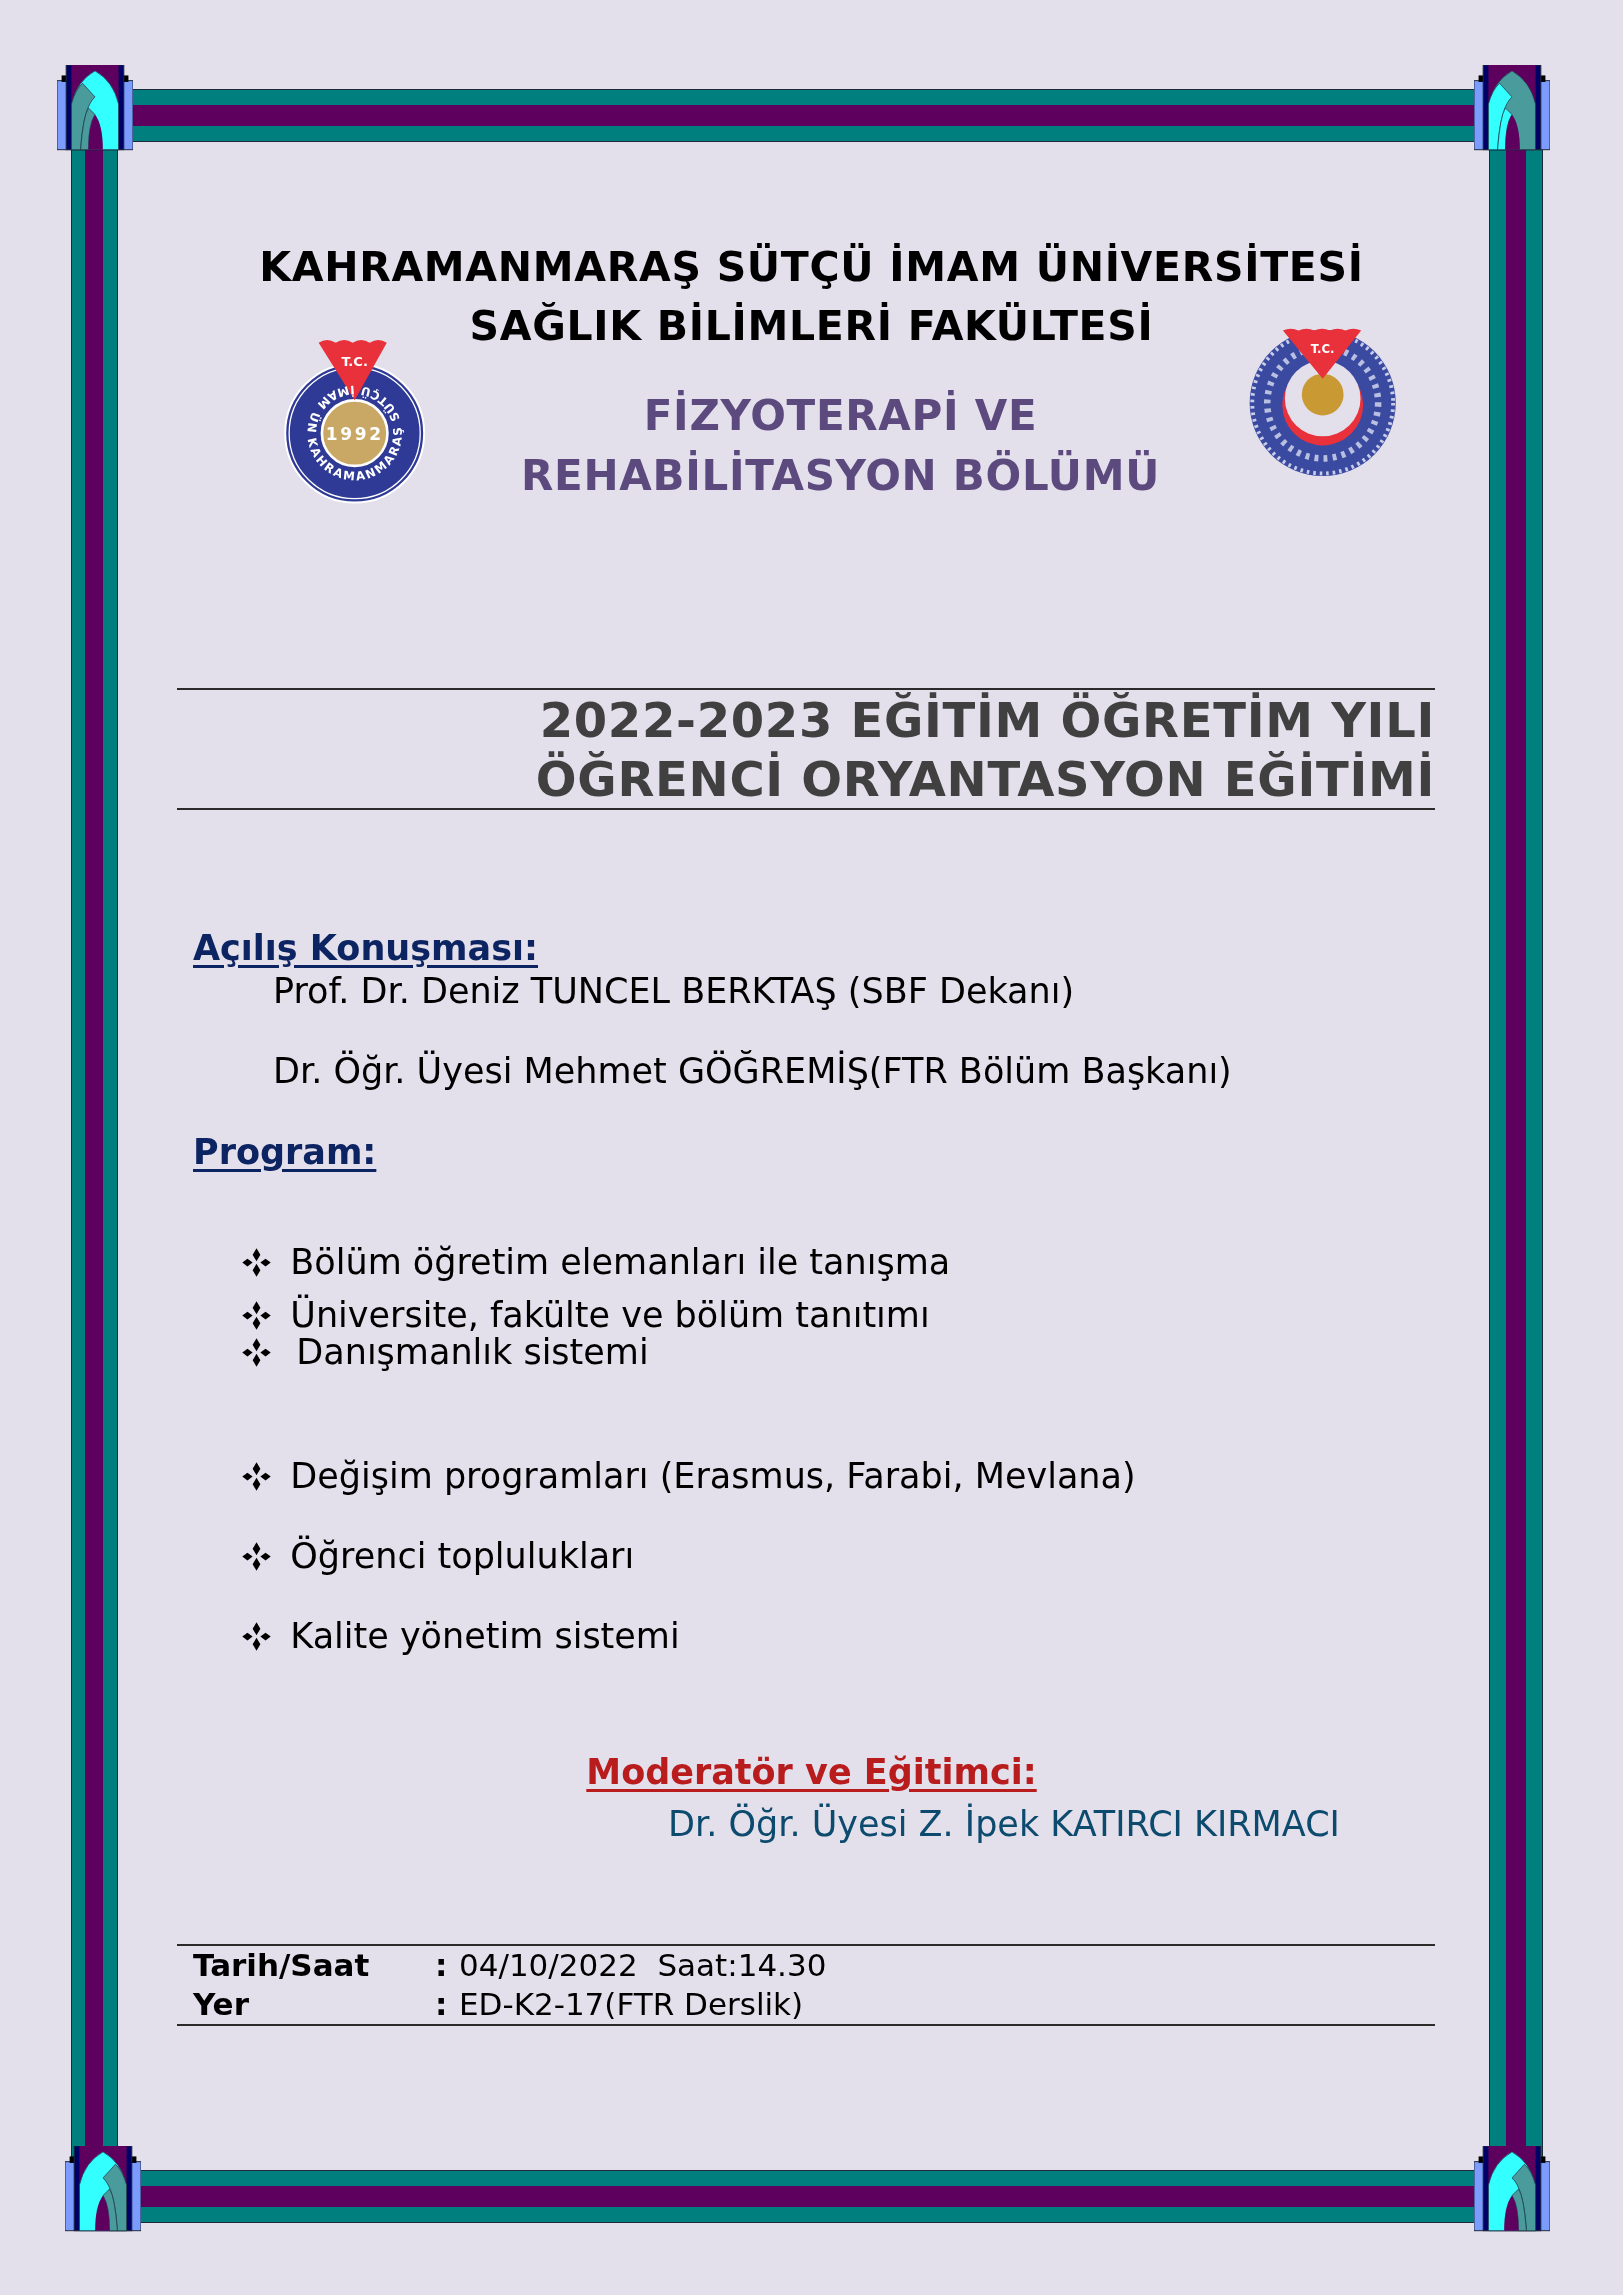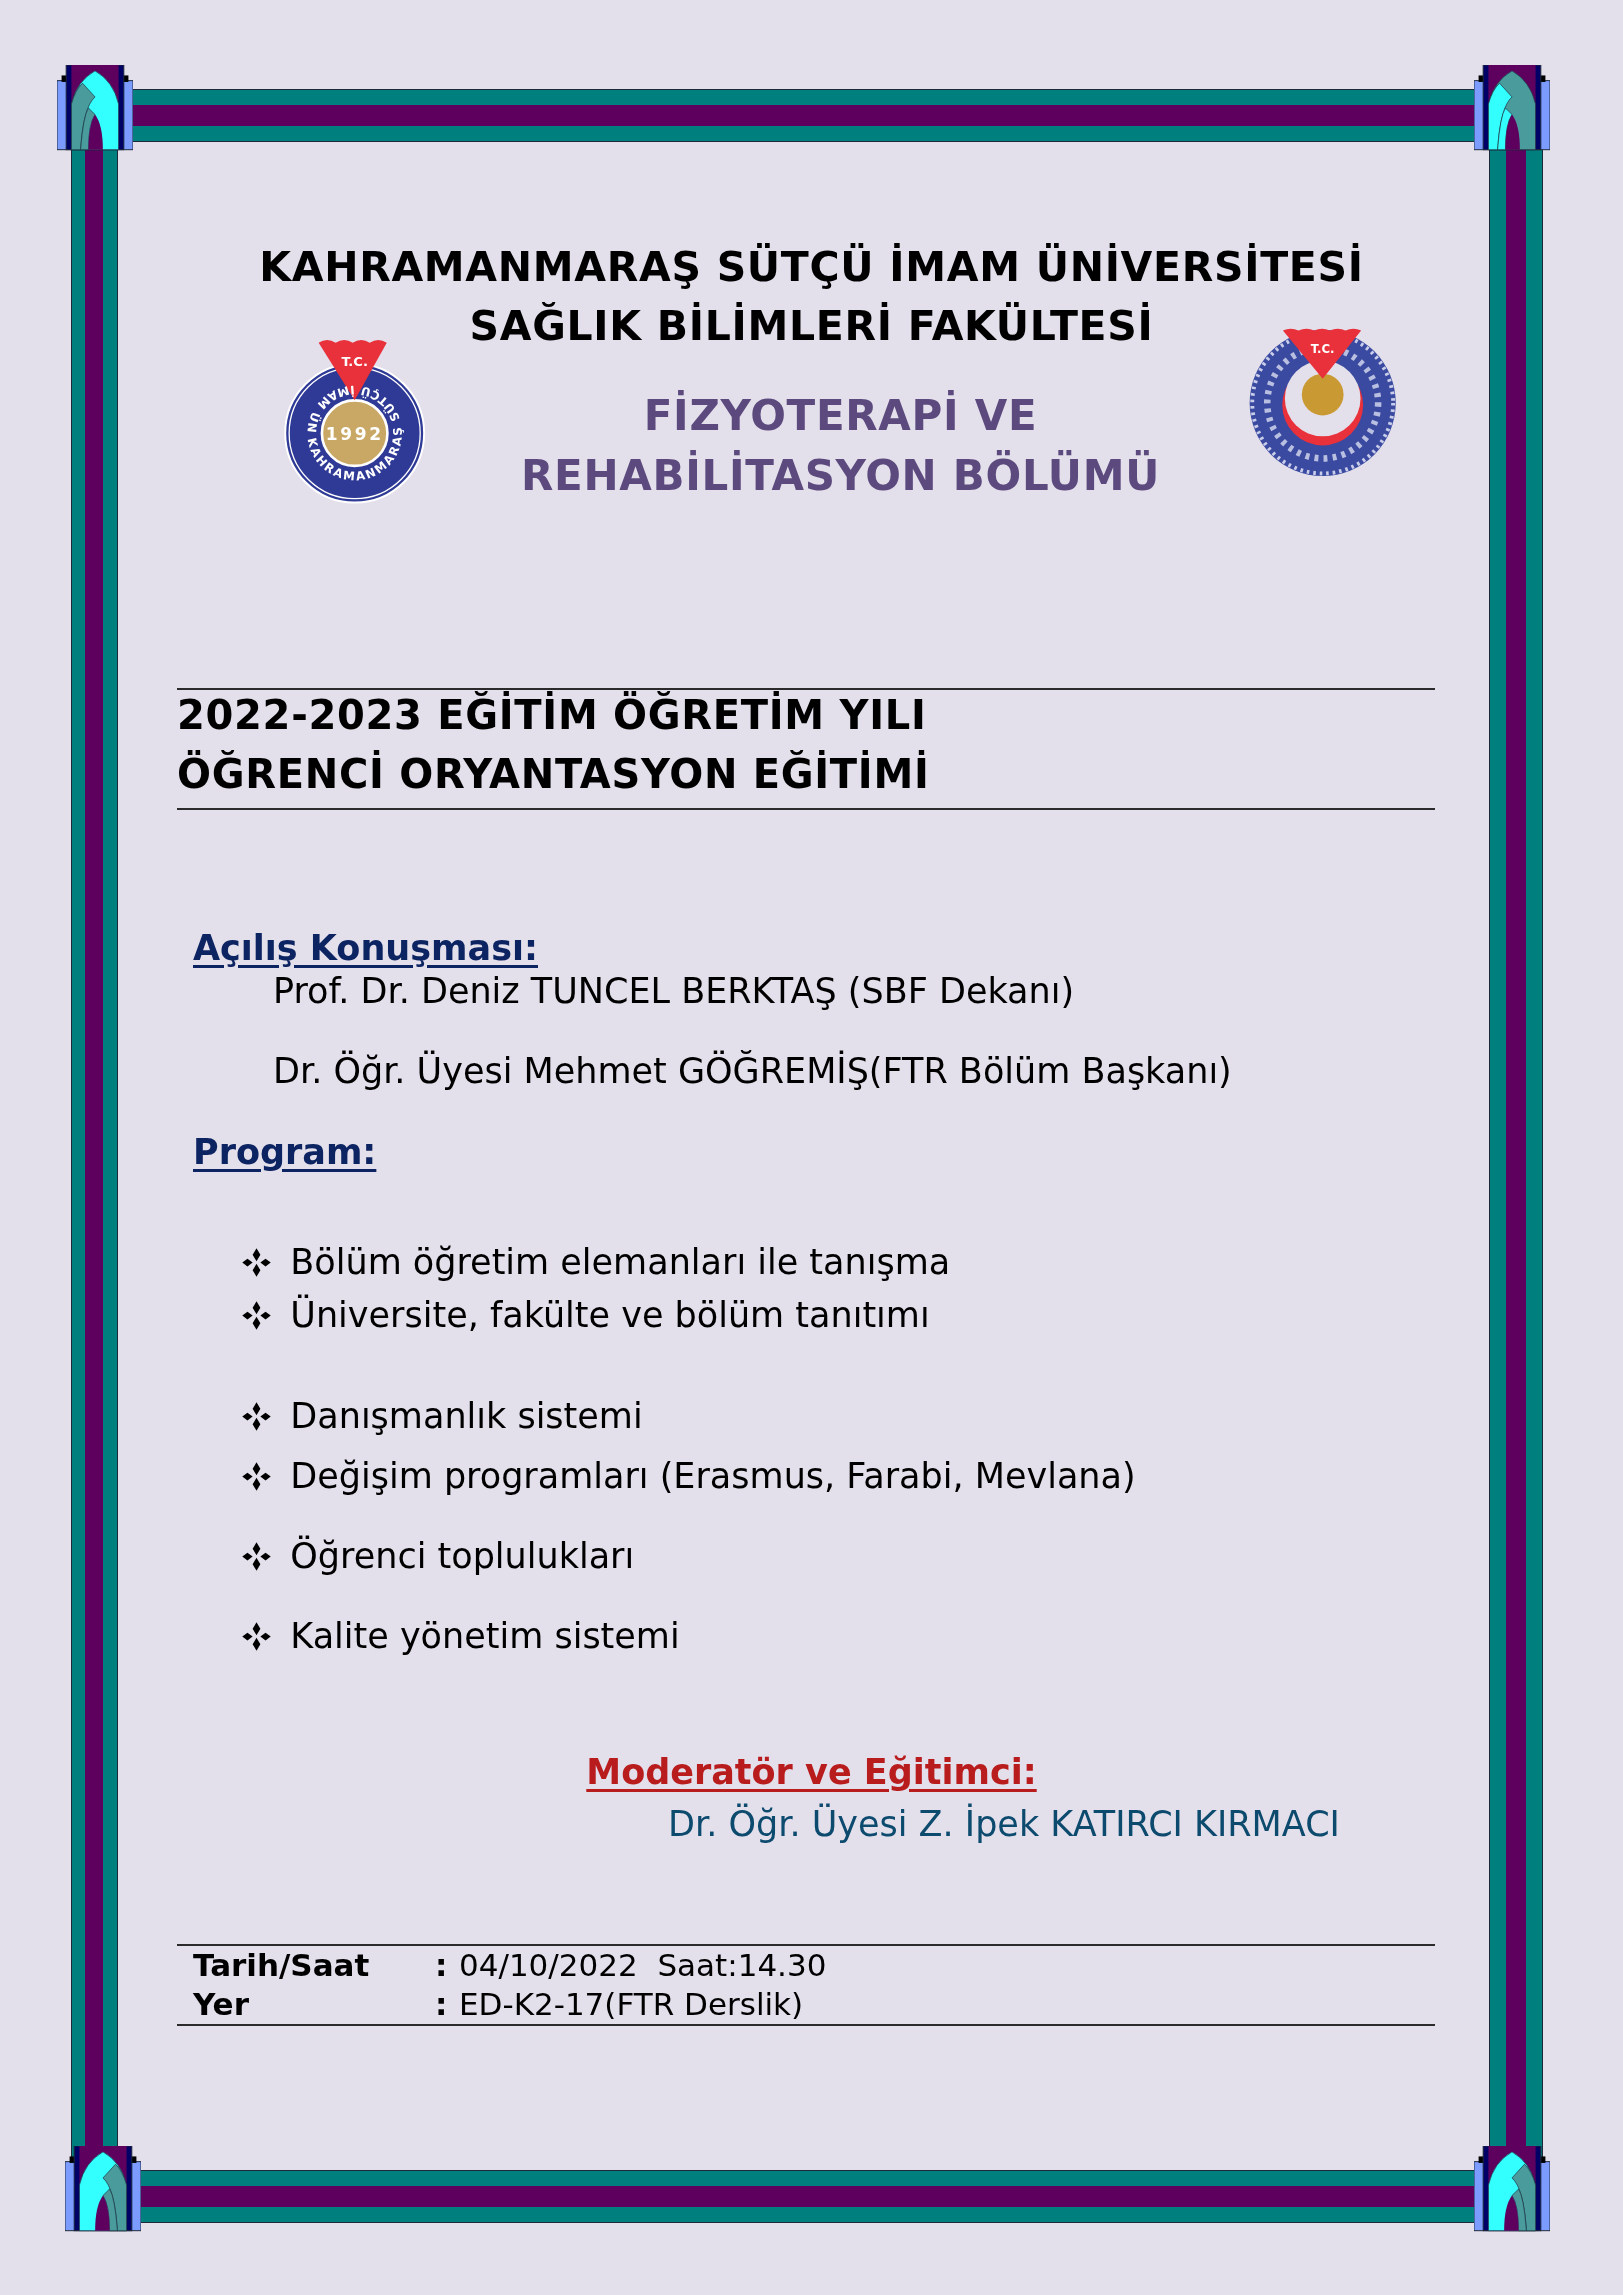--- a/index.html
+++ b/index.html
@@ -27,22 +27,22 @@
   }
   .dept {
     position: absolute; left: 458px; width: 765px; text-align: center;
     font-weight: bold; color: #5c4a7e; font-size: 42px; letter-spacing: 0.7px;
   }
   .logo { position: absolute; }
 
   .rule { position: absolute; left: 177px; width: 1258px; height: 0; border-top: 2px solid #2b2b2b; }
 
   .title-line {
-    position: absolute; left: 177px; width: 1258px; text-align: left;
-    font-weight: bold; color: #000000; font-size: 40px; letter-spacing: 0.7px;
+    position: absolute; left: 177px; width: 1258px; text-align: right;
+    font-weight: bold; color: #404040; font-size: 48px; letter-spacing: 0.7px;
   }
 
   .section-head {
     position: absolute; left: 193px; font-weight: bold; color: #0c2461;
     font-size: 35px; text-decoration: underline; text-decoration-thickness: 3.3px; text-underline-offset: 5.2px;
   }
   .speaker { position: absolute; left: 273px; font-size: 35px; color: #000; }
 
   .bullet-item { position: absolute; left: 241px; font-size: 35px; color: #000; display: flex; align-items: center; }
   .bullet-icon { width: 31px; height: 31px; margin-right: 18.3px; display: inline-block; }
@@ -172,21 +172,21 @@
   <span>Bölüm öğretim elemanları ile tanışma</span>
 </div>
 <div class="bullet-item" style="top:1295px;">
   <span class="bullet-icon">
       <svg viewBox="0 0 48 48">
         <path d="M24 2 L30 12 L24 22 L18 12 Z M24 26 L30 36 L24 46 L18 36 Z M2 24 L10 18 L18 24 L10 30 Z M30 24 L38 18 L46 24 L38 30 Z" fill="#000"></path>
       </svg>
     </span>
   <span>Üniversite, fakülte ve bölüm tanıtımı</span>
 </div>
-<div class="bullet-item" style="top:1396px;">
+<div class="bullet-item" style="top:1332px;gap:6px;">
   <span class="bullet-icon">
       <svg viewBox="0 0 48 48">
         <path d="M24 2 L30 12 L24 22 L18 12 Z M24 26 L30 36 L24 46 L18 36 Z M2 24 L10 18 L18 24 L10 30 Z M30 24 L38 18 L46 24 L38 30 Z" fill="#000"></path>
       </svg>
     </span>
   <span>Danışmanlık sistemi</span>
 </div>
 <div class="bullet-item" style="top:1456px;">
   <span class="bullet-icon">
       <svg viewBox="0 0 48 48">

